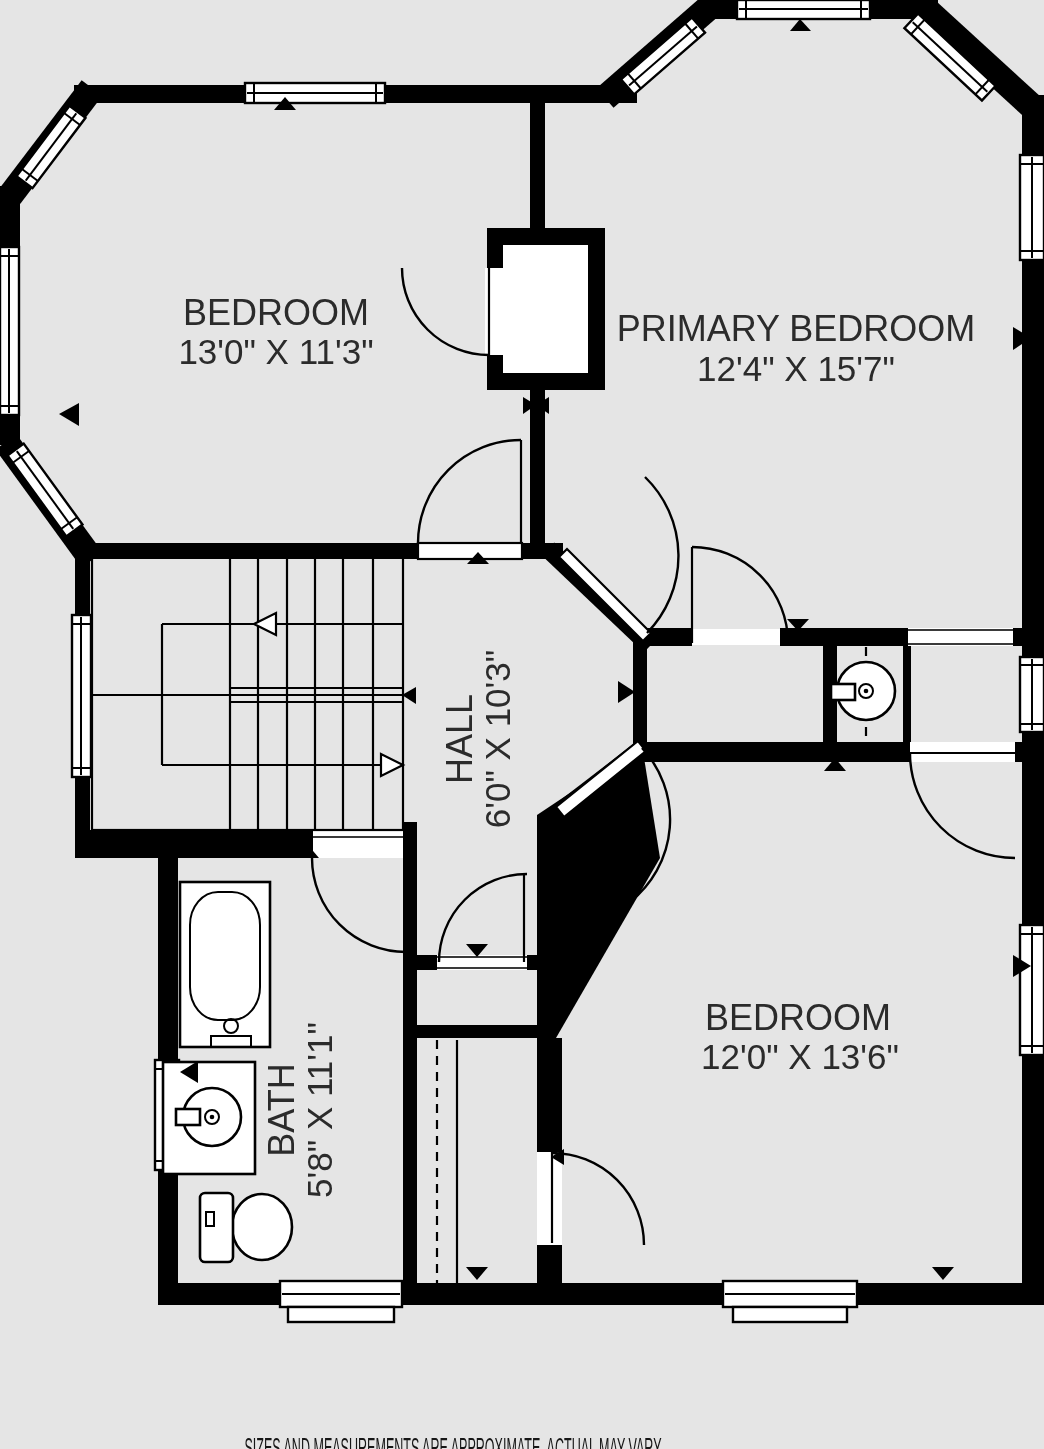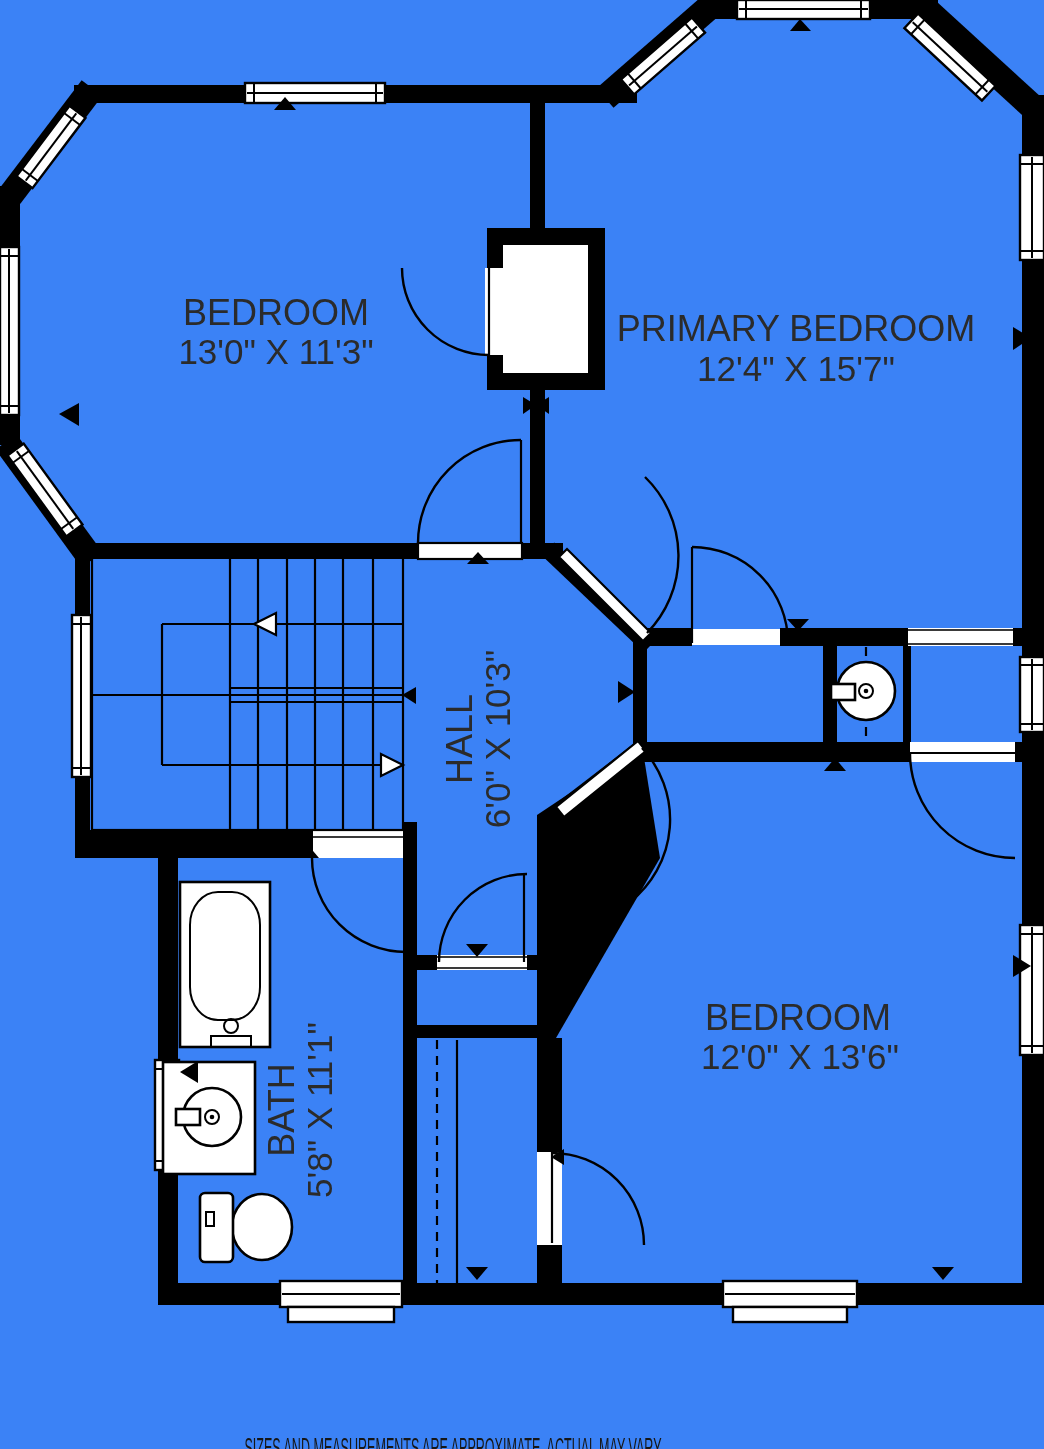--- a/index.html
+++ b/index.html
@@ -1,16 +1,16 @@
 <!DOCTYPE html>
 <html><head>
 <meta charset="utf-8">
 <style>
   html,body{margin:0;padding:0;background:#ffffff;}
-  #stage{position:relative;width:1044px;height:1449px;background:#3b82f6;overflow:hidden;}
+  #stage{position:relative;width:1044px;height:1449px;background:#e5e5e5;overflow:hidden;}
   svg{display:block;}
   .wall{fill:#000000;stroke:none;}
   .wdiag{stroke:#000000;fill:none;}
   .wopen{fill:#ffffff;stroke:none;}
   .openln{stroke:#3a3a3a;stroke-width:1.8;fill:none;}
   .leaf{fill:#ffffff;stroke:#000000;stroke-width:2.2;}
   .leafln{stroke:#000000;stroke-width:2.2;fill:none;}
   .arc{fill:none;stroke:#000000;stroke-width:2.4;}
   .thin{stroke:#000000;stroke-width:2.2;fill:none;}
   .winframe{fill:#ffffff;stroke:#000000;stroke-width:2.4;}

